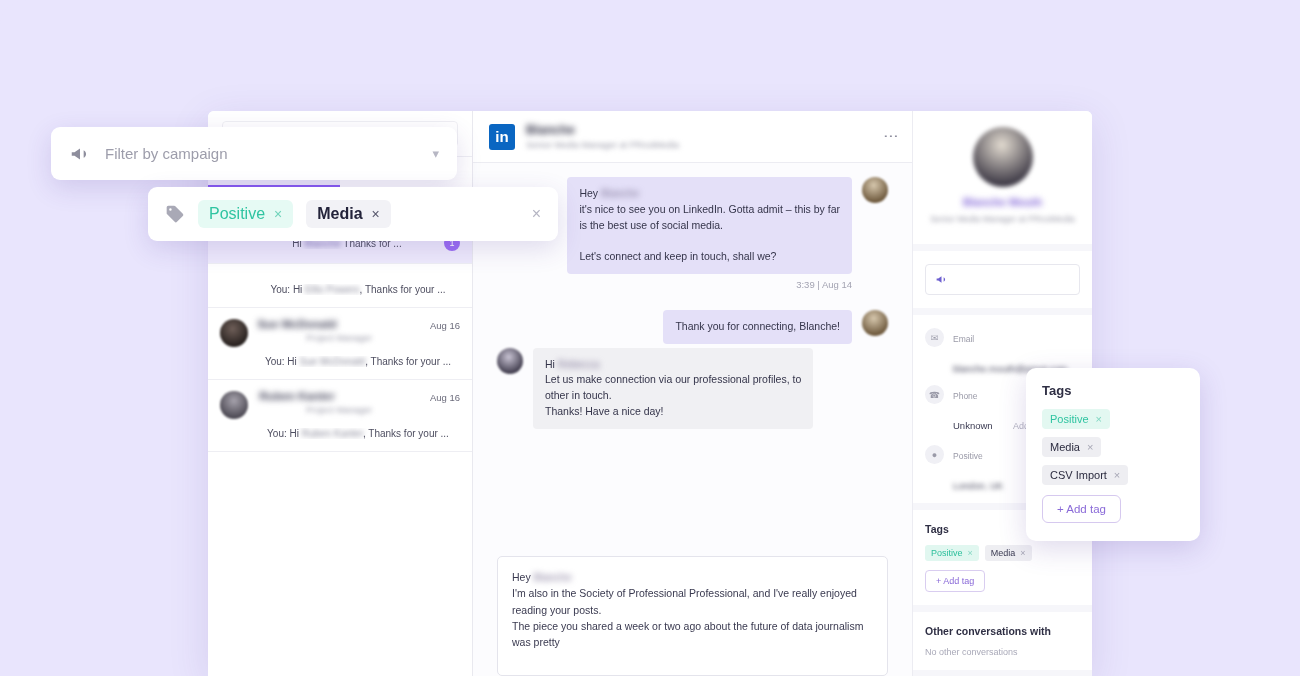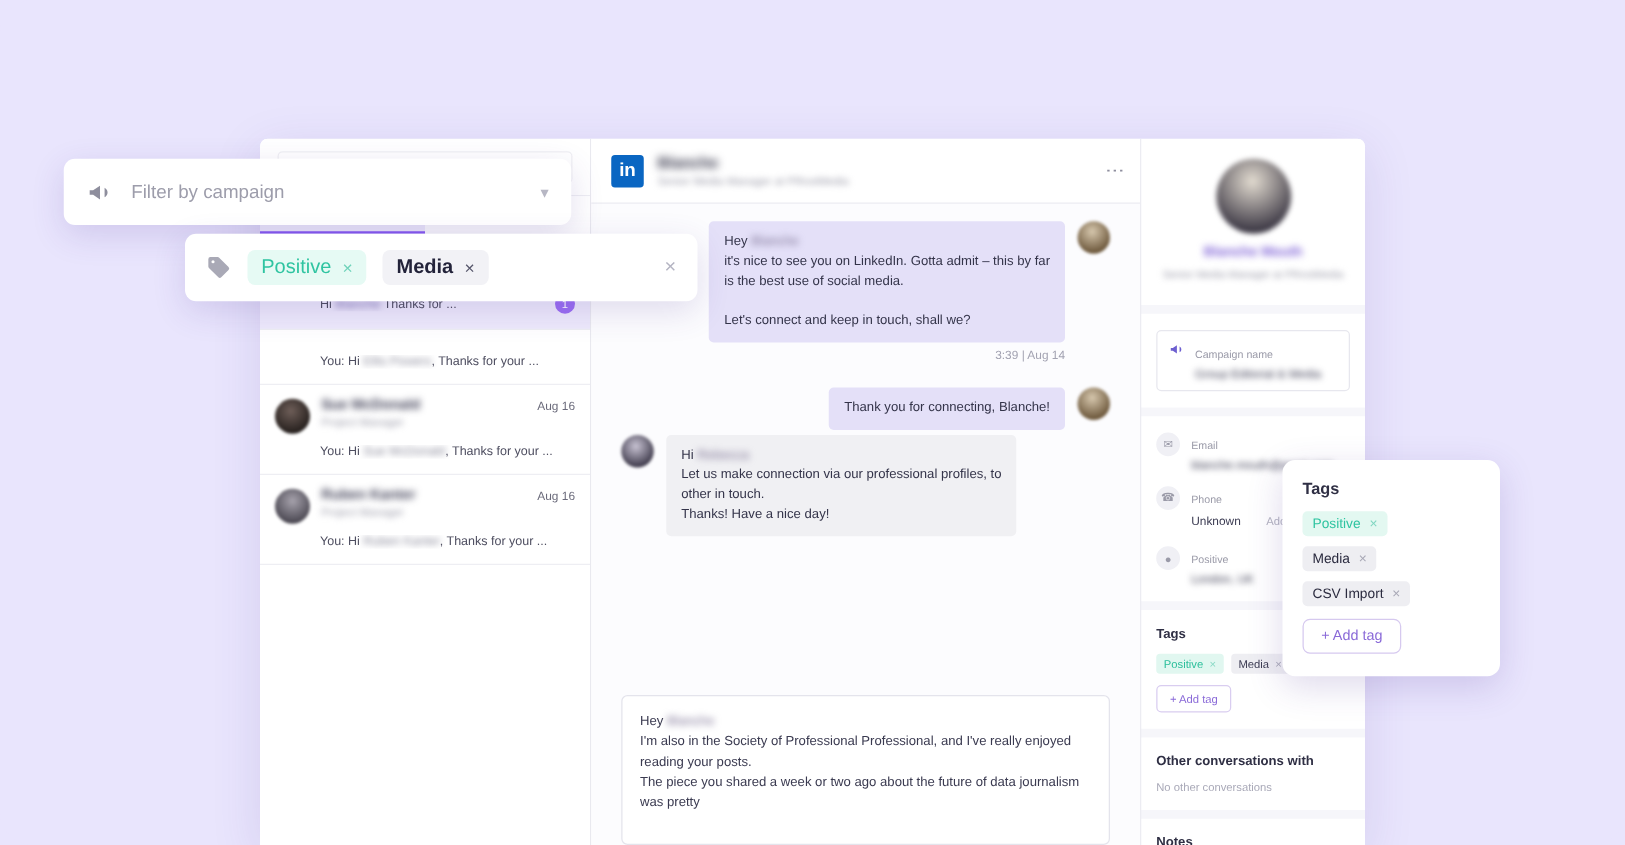--- a/index.html
+++ b/index.html
@@ -66,21 +66,21 @@
     content:""; position:absolute; left:0; right:0; bottom:0;
     height:2.5px; background:#8a5cf6;
   }
   .tab-badge{
     min-width:15px; height:15px; border-radius:50%;
     background:#9b6ef3; color:#fff; font-size:9px;
     display:flex; align-items:center; justify-content:center;
     padding:0 3px;
   }
 
-  .conv-list{ flex:1; overflow:hidden; }
+  .conv-list{ flex:1; overflow:hidden;text-align:center; }
   .conv-item{
     padding:11px 12px 12px 12px;
     border-bottom:1px solid #eeeef3;
     cursor:pointer;
   }
   .conv-item.selected{ background:#eeeafc; }
   .conv-top{ display:flex; align-items:flex-start; gap:9px; }
   .avatar{
     width:28px;height:28px;border-radius:50%;
     flex:0 0 28px;
@@ -209,21 +209,21 @@
     filter:blur(2.5px); height:18px; overflow:hidden;
   }
   .field{ display:flex; gap:9px; align-items:flex-start; margin-bottom:12px; }
   .f-ico{
     width:19px;height:19px;border-radius:50%;
     background:#f0f0f5; flex:0 0 19px;
     display:flex;align-items:center;justify-content:center;
     color:#9a9aa8; font-size:9px;
   }
   .f-label{ font-size:8.5px; color:#9a9aa8; }
-  .f-val{ font-size:9.5px; color:#3b3b52; margin-top:3px; }
+  .f-val{ font-size:9.5px; color:#3b3b52; margin-top:17px; }
   .f-val.blur{ filter:blur(2.6px); height:10px; overflow:hidden; }
   .f-add{ font-size:9px;color:#b3b3c0; margin-left:16px; cursor:pointer; }
   .campaign-box{
     border:1px solid #e7e7ee; border-radius:4px;
     padding:8px 9px; display:flex; gap:8px; align-items:flex-start;
   }
   .sec-title{ font-size:10.5px;font-weight:bold;color:#2f2f44;margin-bottom:10px; }
   .chips{ display:flex; flex-wrap:wrap; gap:6px; }
   .chip{
     display:inline-flex;align-items:center;gap:5px;
@@ -450,24 +450,20 @@
       <div class="prof-name">Blanche Mouth</div>
       <div class="prof-role">Senior Media Manager at PRnotMedia</div>
     </div>
 
     <div class="d-card">
       <div class="campaign-box">
         <span>
           <svg width="13" height="13" viewBox="0 0 24 24" fill="#6d5fd0">
               <path d="M3 10v4h3l6 4V6L6 10H3zm13-2.2v8.4c1.6-.9 2.6-2.4 2.6-4.2S17.6 8.7 16 7.8z"></path>
             </svg>
-        </span>
-        <span>
-          <span class="f-label">Campaign name</span>
-          <span class="f-val blur" style="display:block">Group Editorial &amp; Media CA</span>
         </span>
       </div>
     </div>
 
     <div class="d-card">
       <div class="field">
         <span class="f-ico">✉</span>
         <span>
           <span class="f-label">Email</span>
           <span class="f-val blur" style="display:block">blanche.mouth@prnot.com</span>

